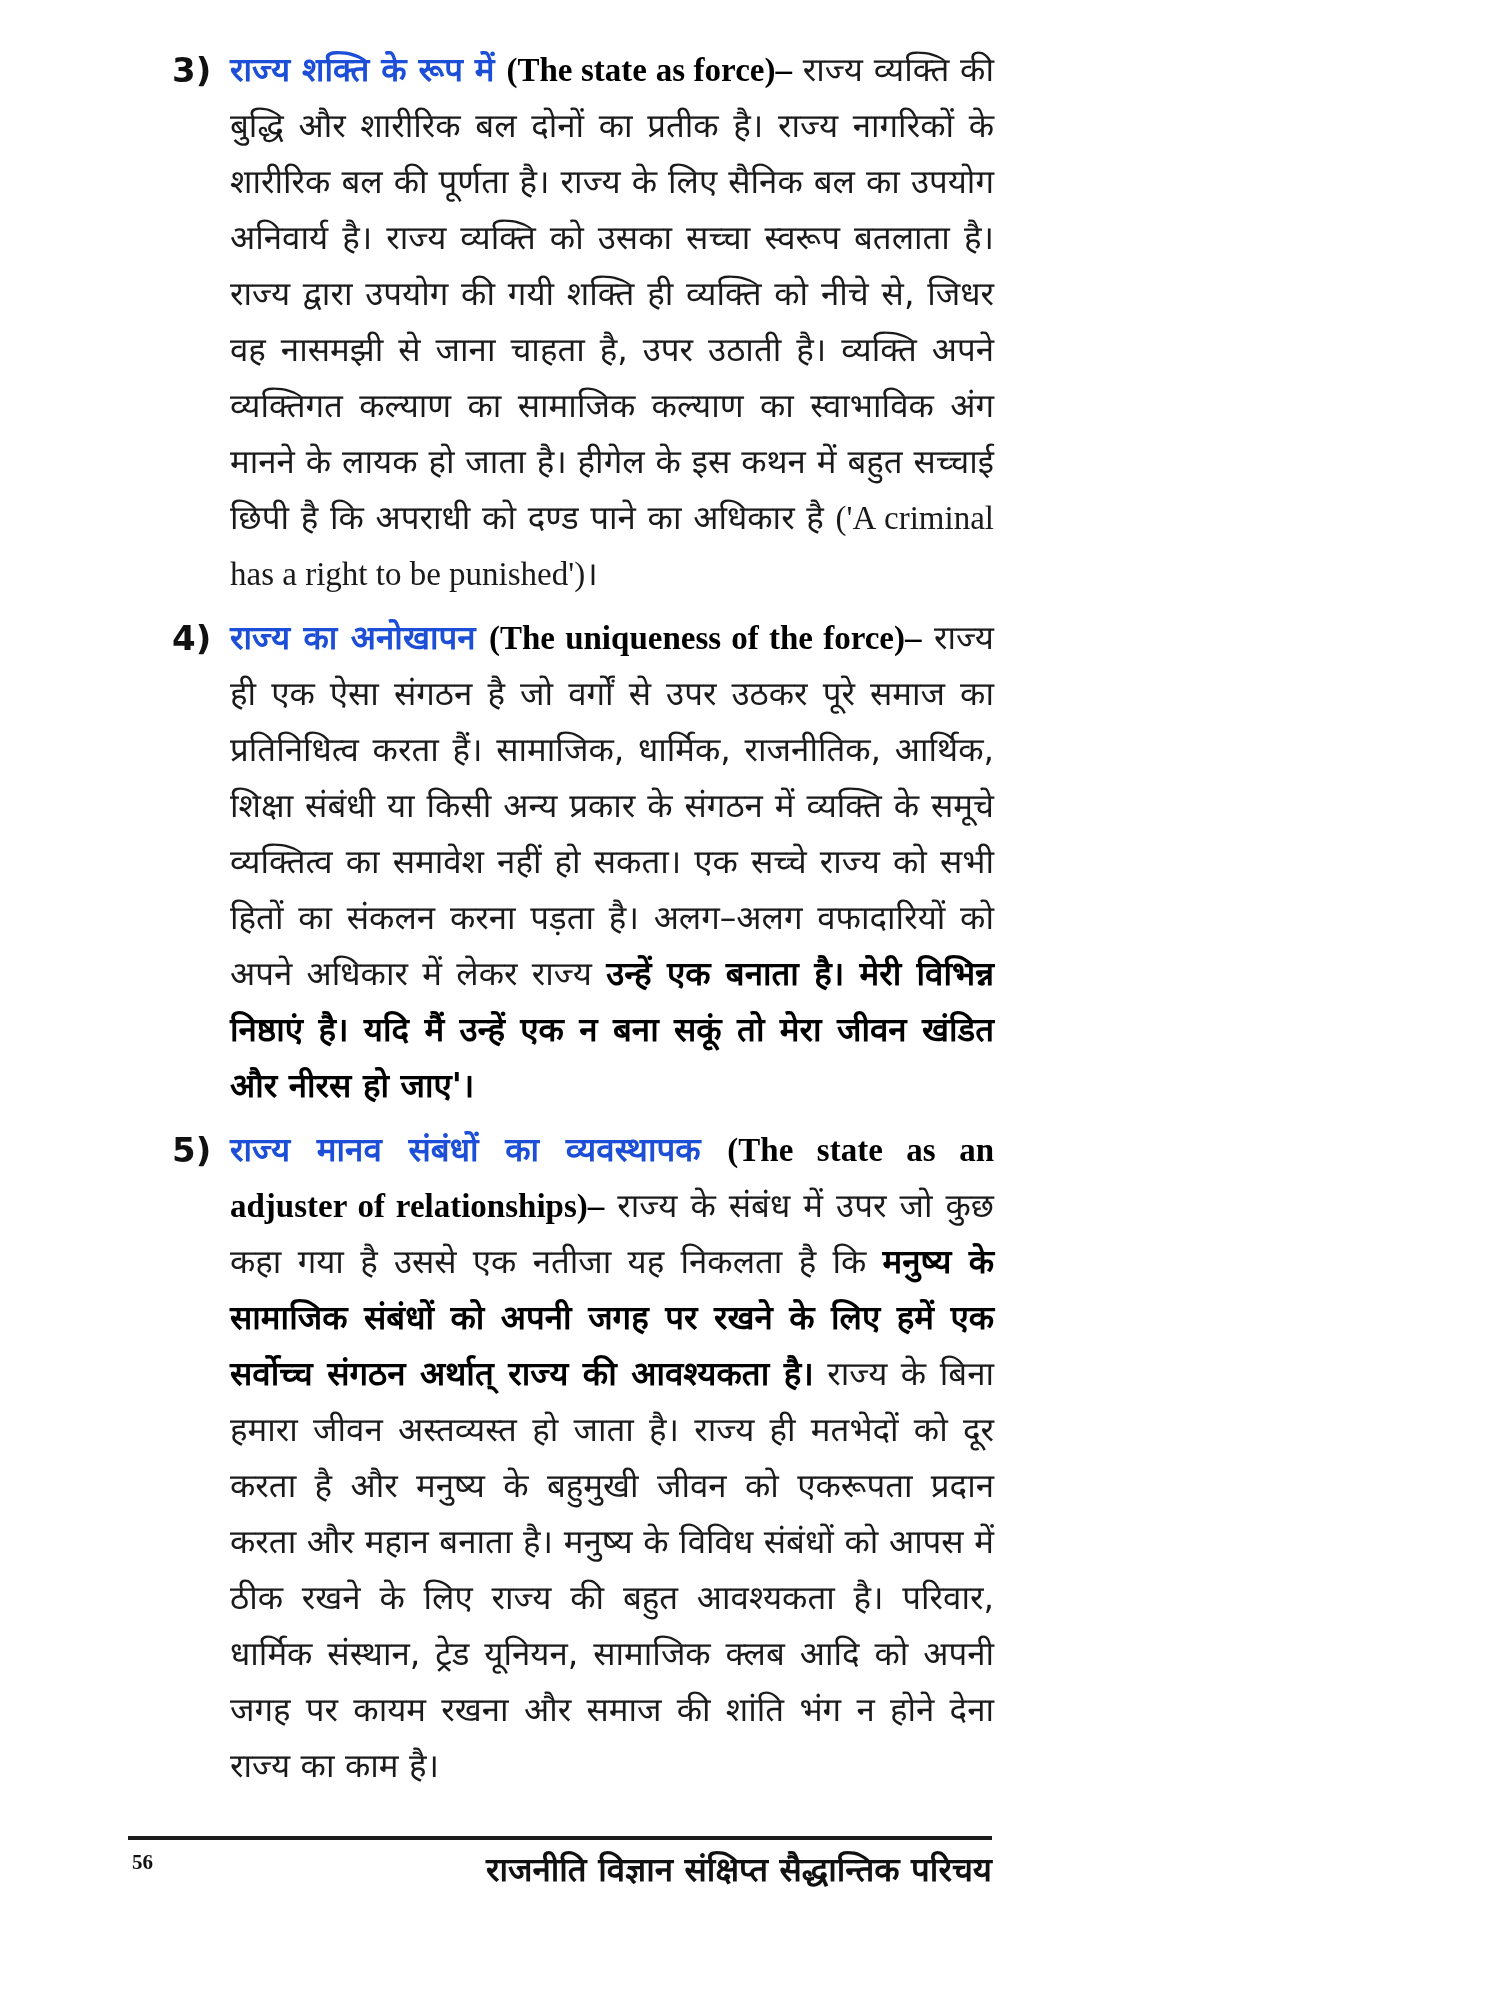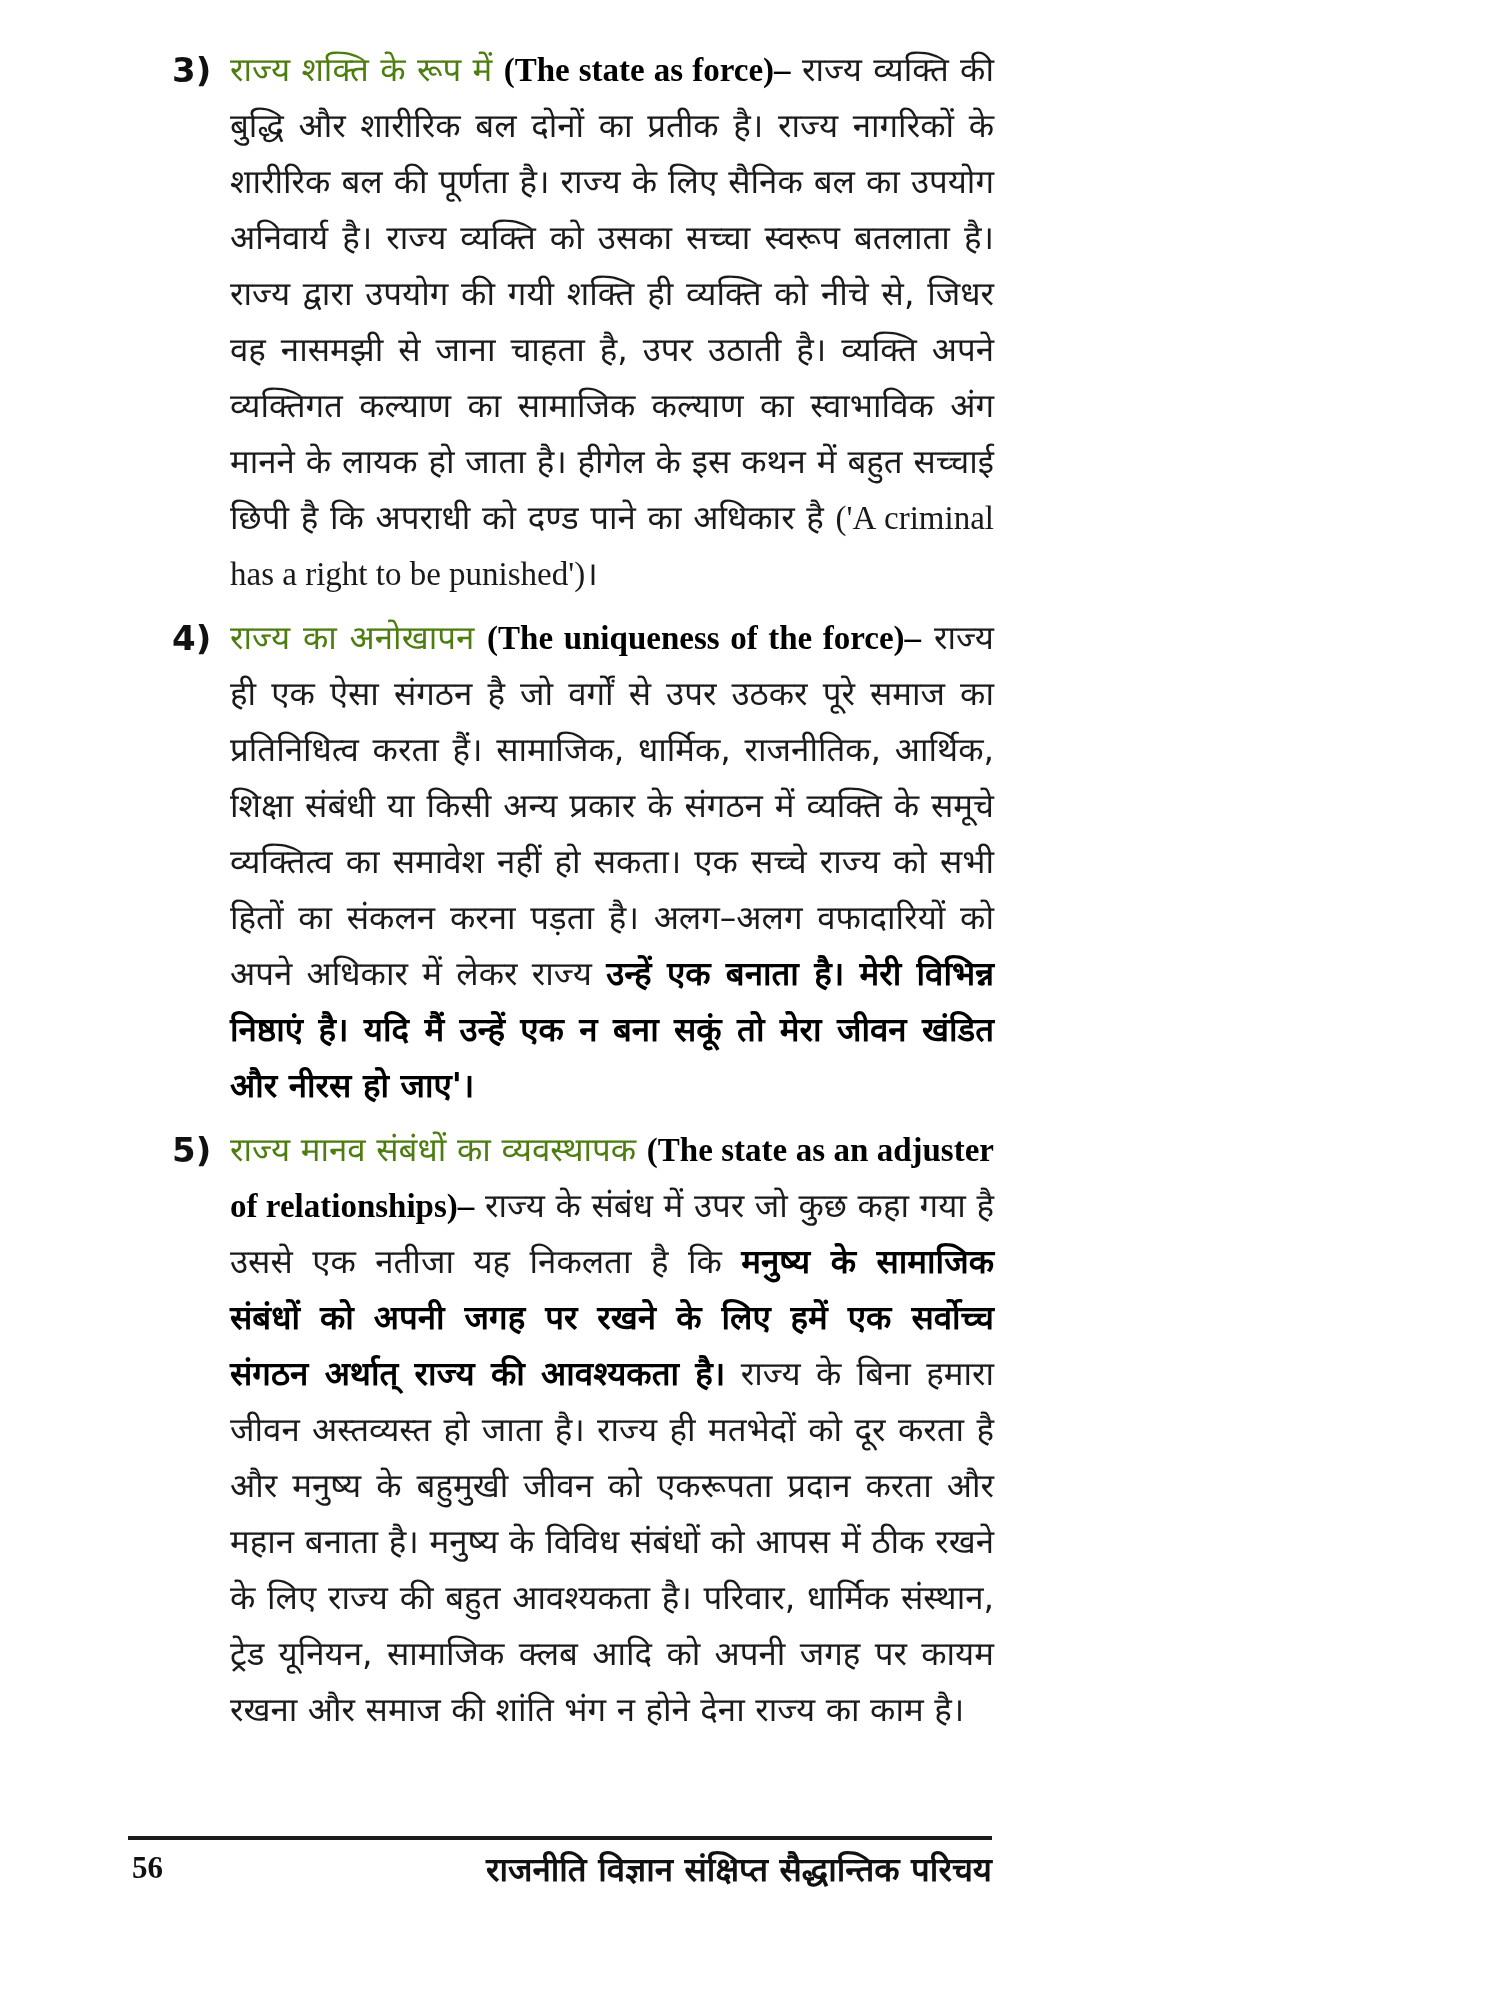--- a/index.html
+++ b/index.html
@@ -36,22 +36,22 @@
     color: #111111;
   }
   .text {
     flex: 1 1 auto;
     font-size: 33px;
     line-height: 56px;
     text-align: justify;
     color: #1a1a1a;
   }
   .bh {
-    font-weight: 400;
-    color: #4d7c0f;
+    font-weight: 700;
+    color: #1d4ed8;
   }
   .be {
     font-weight: 700;
     font-family: "Liberation Serif", serif;
     color: #000000;
     margin-top: 19px;
   }
   .bb {
     font-weight: 700;
     color: #000000;
@@ -66,21 +66,21 @@
     width: 864px;
     height: 4px;
     background: #1c1c1c;
   }
   .page-num {
     position: absolute;
     left: 132px;
     top: 1850px;
     font-family: "Liberation Serif", serif;
     font-weight: 700;
-    font-size: 31px;
+    font-size: 21px;
     color: #111111;
   }
   .book-title {
     position: absolute;
     right: 508px;
     top: 1846px;
     font-weight: 700;
     font-size: 33px;
     color: #111111;
     white-space: nowrap;

